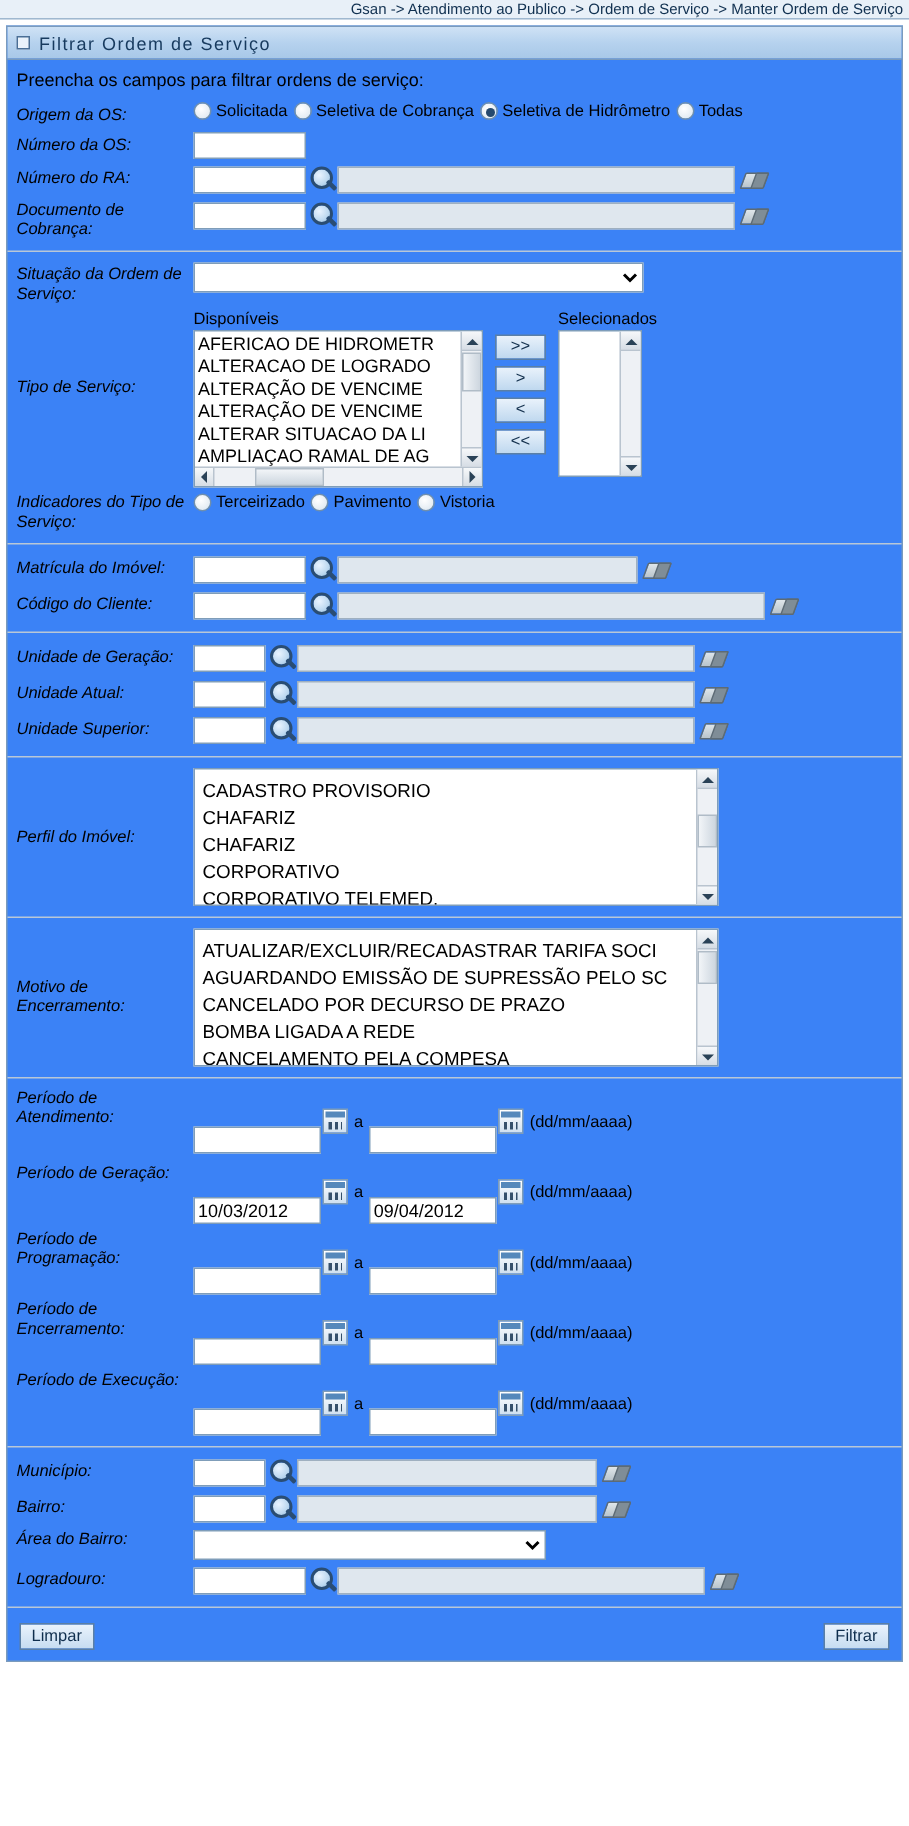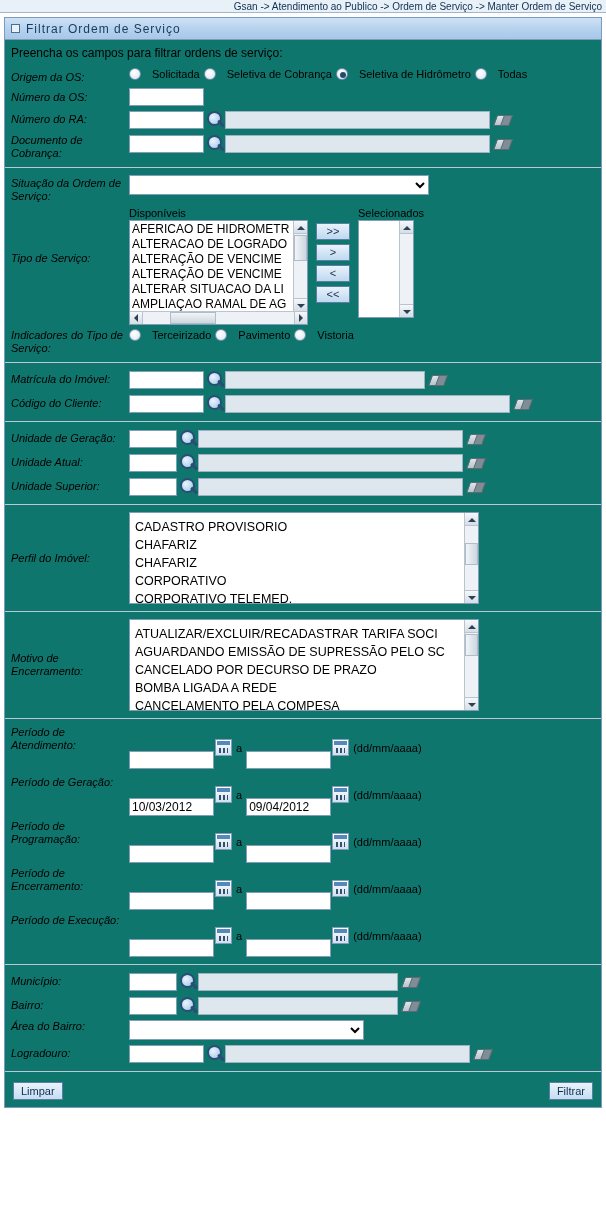--- a/index.html
+++ b/index.html
@@ -27,21 +27,21 @@
     text-align: right;
     padding: 1px 4px 0 0;
     white-space: nowrap;
     overflow: hidden;
   }
 
   
   .panel {
     margin: 4px 4px 0 4px;
     border: 1px solid #7a9bbd;
-    background: #0f766e;
+    background: #3b82f6;
   }
   .panel-title {
     height: 22px;
     background: linear-gradient(to bottom, #cfe2f5 0%, #b6d2ee 50%, #a8c8e8 100%);
     border-bottom: 1px solid #7a9bbd;
     display: flex;
     align-items: center;
     padding-left: 6px;
     font-size: 12px;
     letter-spacing: 1px;
@@ -301,21 +301,20 @@
     padding: 0;
     line-height: 15px;
   }
 
   
   .radio-wrap {
     display: inline-flex;
     align-items: center;
     margin-right: 4px;
     font-size: 11px;
-    gap: 8px;
   }
   .radio {
     width: 12px; height: 12px;
     border-radius: 50%;
     border: 1px solid #6f8fae;
     background: radial-gradient(circle at 40% 35%, #ffffff 0%, #e4ecf3 70%, #c9d6e2 100%);
     margin-right: 3px;
     position: relative;
     flex: none;
     cursor: pointer;
@@ -436,21 +435,21 @@
             <option></option>
           </select>
         </div>
       </div>
 
       <div class="row" style="align-items:flex-start">
         <div class="lbl" style="padding-top:45px">Tipo de Serviço:</div>
         <div class="dual">
           <div>
             <div class="lb-head">Disponíveis</div>
-            <div class="listbox" style="width:179px;height:105px">
+            <div class="listbox" style="width:193px;height:105px">
               <div class="lb-items">
                 <div>AFERICAO DE HIDROMETR</div>
                 <div>ALTERACAO DE LOGRADO</div>
                 <div>ALTERAÇÃO DE VENCIME</div>
                 <div>ALTERAÇÃO DE VENCIME</div>
                 <div>ALTERAR SITUACAO DA LI</div>
                 <div>AMPLIAÇAO RAMAL DE AG</div>
                 <div>ANALISE DE CONTA RETI</div>
               </div>
               <div class="vscroll">

